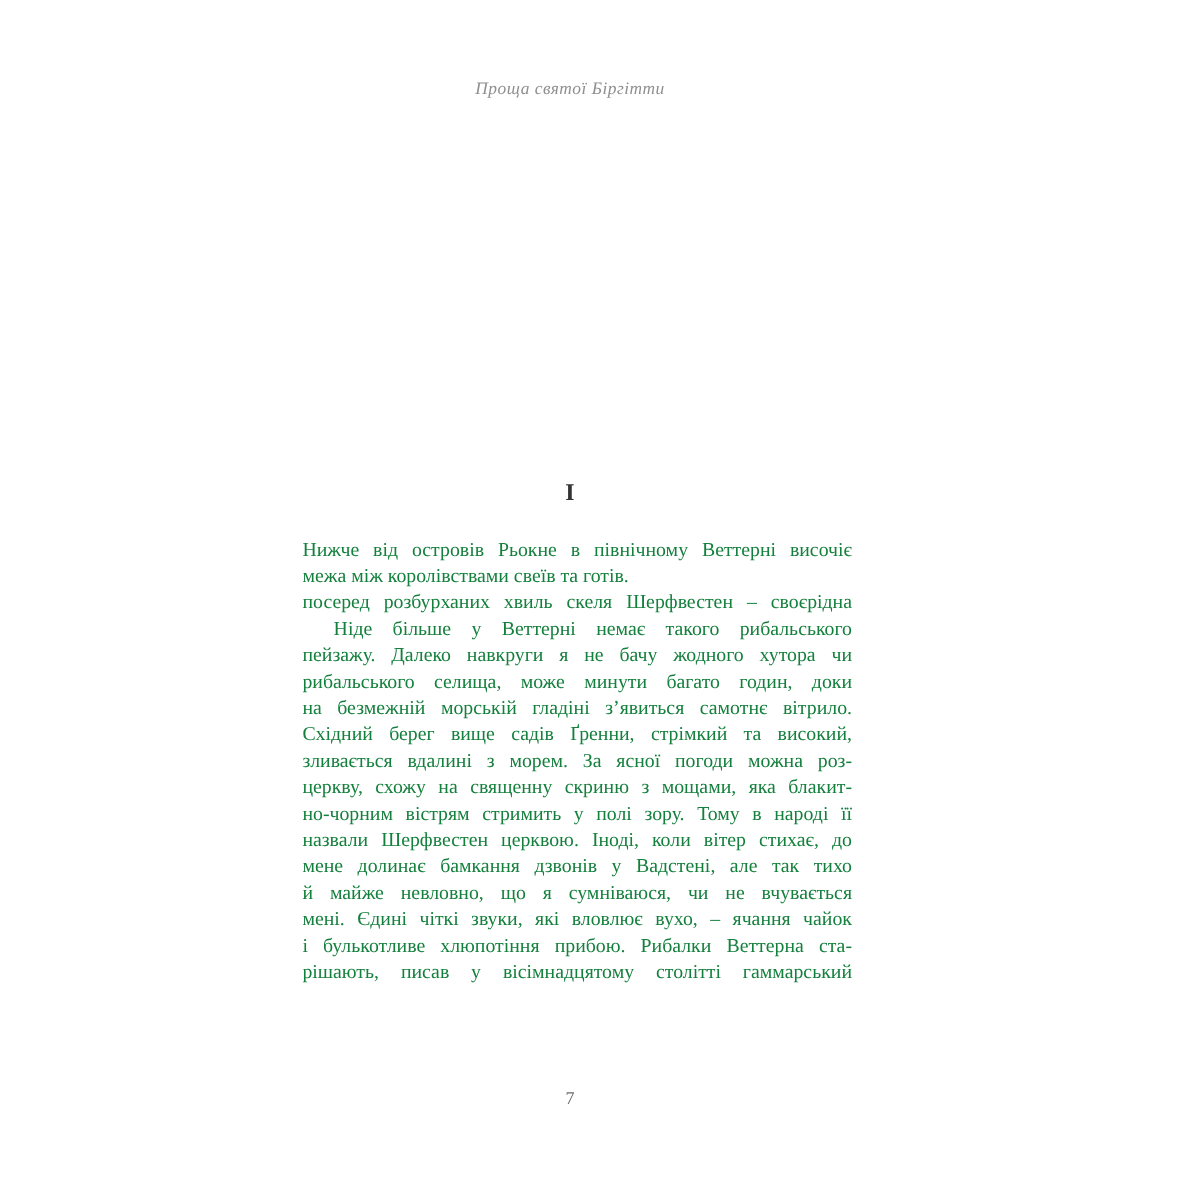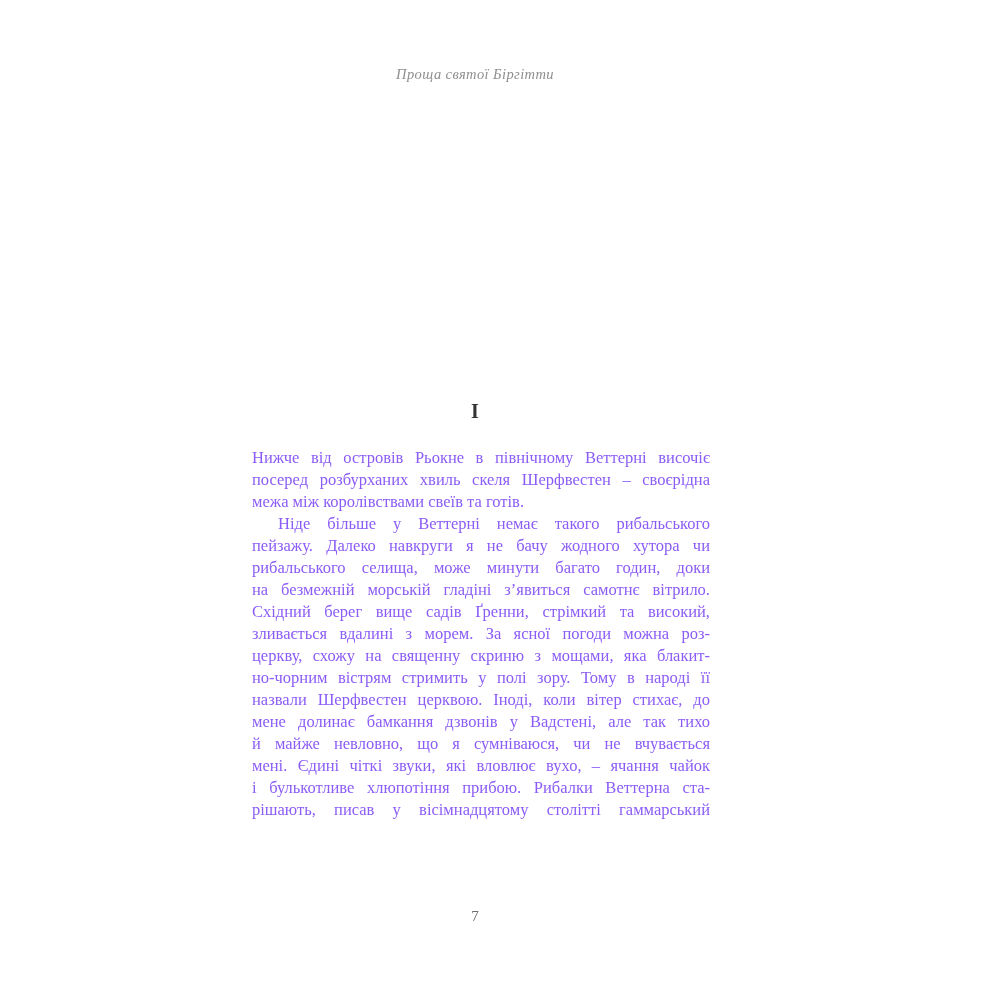--- a/index.html
+++ b/index.html
@@ -36,21 +36,21 @@
     font-size: 20px;
     color: #343434;
   }
   .body-text {
     position: absolute;
     top: 447px;
     left: 252px;
     width: 458px;
     font-size: 16.5px;
     line-height: 22px;
-    color: #8b5cf6;
+    color: #15803d;
   }
   .body-text .line {
     height: 22px;
     overflow: hidden;
     text-align: justify;
     text-align-last: justify;
   }
   .body-text .line.indent {
     padding-left: 26px;
   }
@@ -71,22 +71,22 @@
 <body>
 
 <div class="page">
 
   <div class="running-header">Проща святої Біргітти</div>
 
   <div class="chapter-number">I</div>
 
   <div class="body-text">
       <div class="line">Нижче від островів Рьокне в північному Веттерні височіє</div>
+      <div class="line no-stretch">межа між королівствами свеїв та готів.</div>
       <div class="line">посеред розбурханих хвиль скеля Шерфвестен – своєрідна</div>
-      <div class="line no-stretch">межа між королівствами свеїв та готів.</div>
       <div class="line indent">Ніде більше у Веттерні немає такого рибальського</div>
       <div class="line">пейзажу. Далеко навкруги я не бачу жодного хутора чи</div>
       <div class="line">рибальського селища, може минути багато годин, доки</div>
       <div class="line">на безмежній морській гладіні з’явиться самотнє вітрило.</div>
       <div class="line">Східний берег вище садів Ґренни, стрімкий та високий,</div>
       <div class="line">зливається вдалині з морем. За ясної погоди можна роз-</div>
       <div class="line">церкву, схожу на священну скриню з мощами, яка блакит-</div>
       <div class="line">но-чорним вістрям стримить у полі зору. Тому в народі її</div>
       <div class="line">назвали Шерфвестен церквою. Іноді, коли вітер стихає, до</div>
       <div class="line">мене долинає бамкання дзвонів у Вадстені, але так тихо</div>

